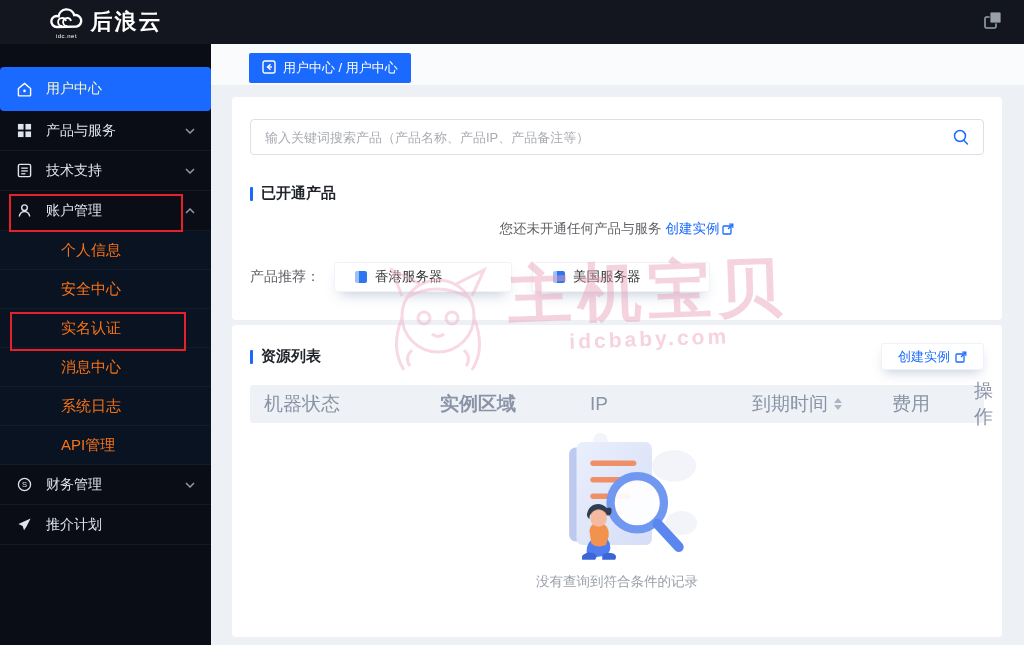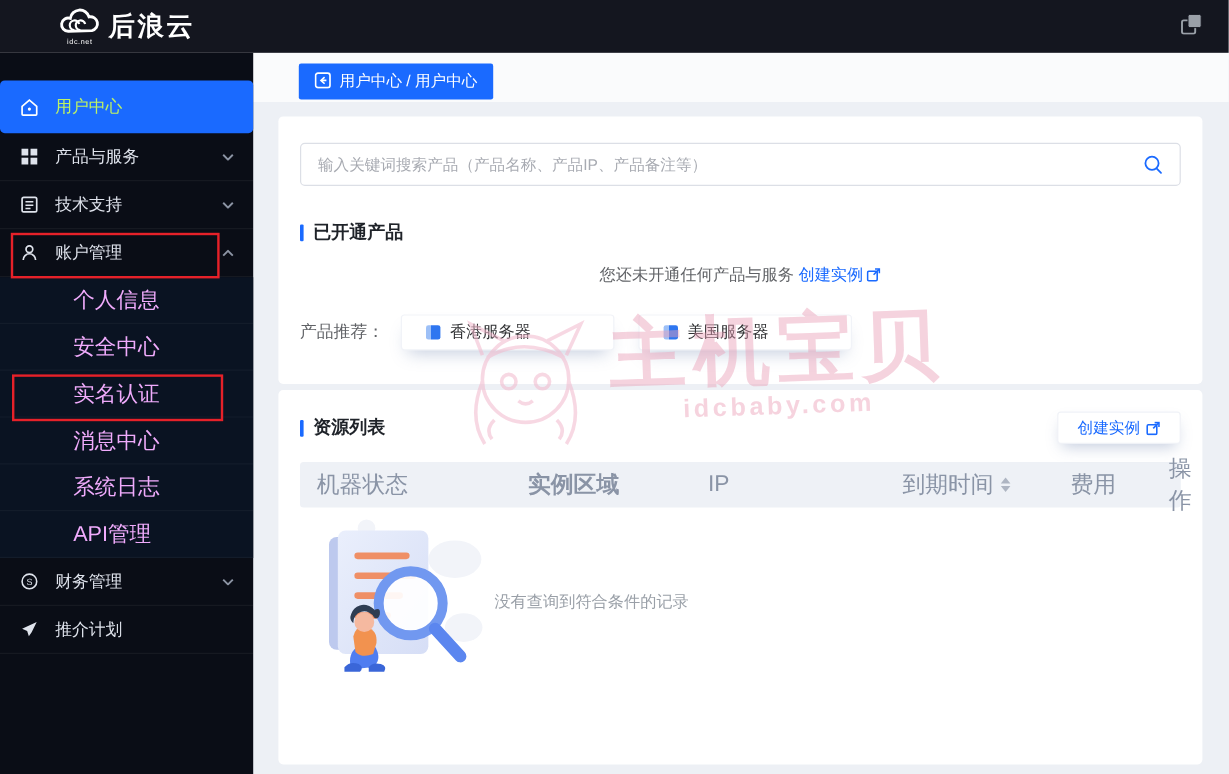--- a/index.html
+++ b/index.html
@@ -16,23 +16,23 @@
   .nav-btns { display:flex; gap:20px; margin-left:11px; }
   .nav-btn { background:transparent; border:1px solid #fff; color:#fff; font-size:13px; height:26px; padding:0 15px; border-radius:2px; cursor:pointer; font-family:inherit; }
   .header-right { margin-left:auto; margin-right:22px; }
 
   
   .sidebar { position:absolute; top:44px; left:0; width:211px; height:601px; background:#0a0d16; z-index:15; }
   .menu { padding-top:23px; }
   .menu-item { height:40px; display:flex; align-items:center; padding:0 16px; color:#dfe3ec; font-size:14px; cursor:pointer; border-bottom:1px solid rgba(255,255,255,.05); }
   .menu-item .mi-icon { width:16px; height:16px; margin-right:14px; display:flex; align-items:center; justify-content:center; }
   .menu-item .chev { margin-left:auto; display:flex; }
-  .menu-item.active { background:#1a6aff; color:#bef264; height:44px; border-radius:4px; border-bottom:none; }
+  .menu-item.active { background:#1a6aff; color:#fef9c3; height:44px; border-radius:4px; border-bottom:none; }
   .submenu { background:#0a1322; }
-  .submenu-item { height:39px; display:flex; align-items:center; padding-left:61px; color:#f0abfc; font-size:18px; cursor:pointer; border-bottom:1px solid rgba(255,255,255,.04); }
+  .submenu-item { height:39px; display:flex; align-items:center; padding-left:61px; color:#f97316; font-size:15px; cursor:pointer; border-bottom:1px solid rgba(255,255,255,.04); }
   .annotation { position:absolute; border:2px solid #e62129; z-index:30; pointer-events:none; }
   .annotation.box1 { left:9px; top:150px; width:174px; height:38px; }
   .annotation.box2 { left:10px; top:268px; width:176px; height:39px; }
 
   
   .main { position:absolute; top:44px; left:211px; width:813px; height:601px; background:#edf0f5; }
   .main-top { height:41px; background:#fafbfc; }
   .breadcrumb { position:absolute; left:38px; top:9px; height:30px; background:#1a6aff; color:#fff; display:inline-flex; align-items:center; gap:7px; padding:0 13px; font-size:13px; border-radius:2px; cursor:pointer; }
 
   .card { position:absolute; left:21px; width:770px; background:#fff; border-radius:4px; }
@@ -65,21 +65,21 @@
   .th2 { width:150px;font-weight:bold; }
   .th3 { width:162px; }
   .th4 { width:140px; display:flex; align-items:center; gap:6px; }
   .th5 { width:82px; }
   .th6 { flex:1; text-align:right; padding-right:12px; }
   .sort-icon { display:flex; flex-direction:column; gap:2px; cursor:pointer; }
   .sort-icon .tri { width:0; height:0; border-left:4px solid transparent; border-right:4px solid transparent; }
   .tri.up { border-bottom:5px solid #aeb5c2; }
   .tri.down { border-top:5px solid #aeb5c2; }
 
-  .empty-area { display:flex; flex-direction:row; align-items:center; margin-top:8px; }
+  .empty-area { display:flex; flex-direction:column; align-items:center; margin-top:8px; }
   .empty-text { font-size:13.5px; color:#9aa0a8; margin-top:4px; }
 
   
   .watermark { position:absolute; left:372px; top:258px; width:500px; height:140px; z-index:50; pointer-events:none; display:flex; align-items:flex-start; }
   .wm-text-col { margin-left:4px; transform:rotate(-2deg); }
   .wm-main { font-size:64px; font-weight:bold; letter-spacing:6px; color:rgba(233,158,182,.45); line-height:1.05; }
   .wm-site { font-size:21px; font-weight:bold; letter-spacing:3px; color:rgba(238,168,190,.5); text-align:center; margin-top:2px; }
 </style>
 </head>
 <body>

